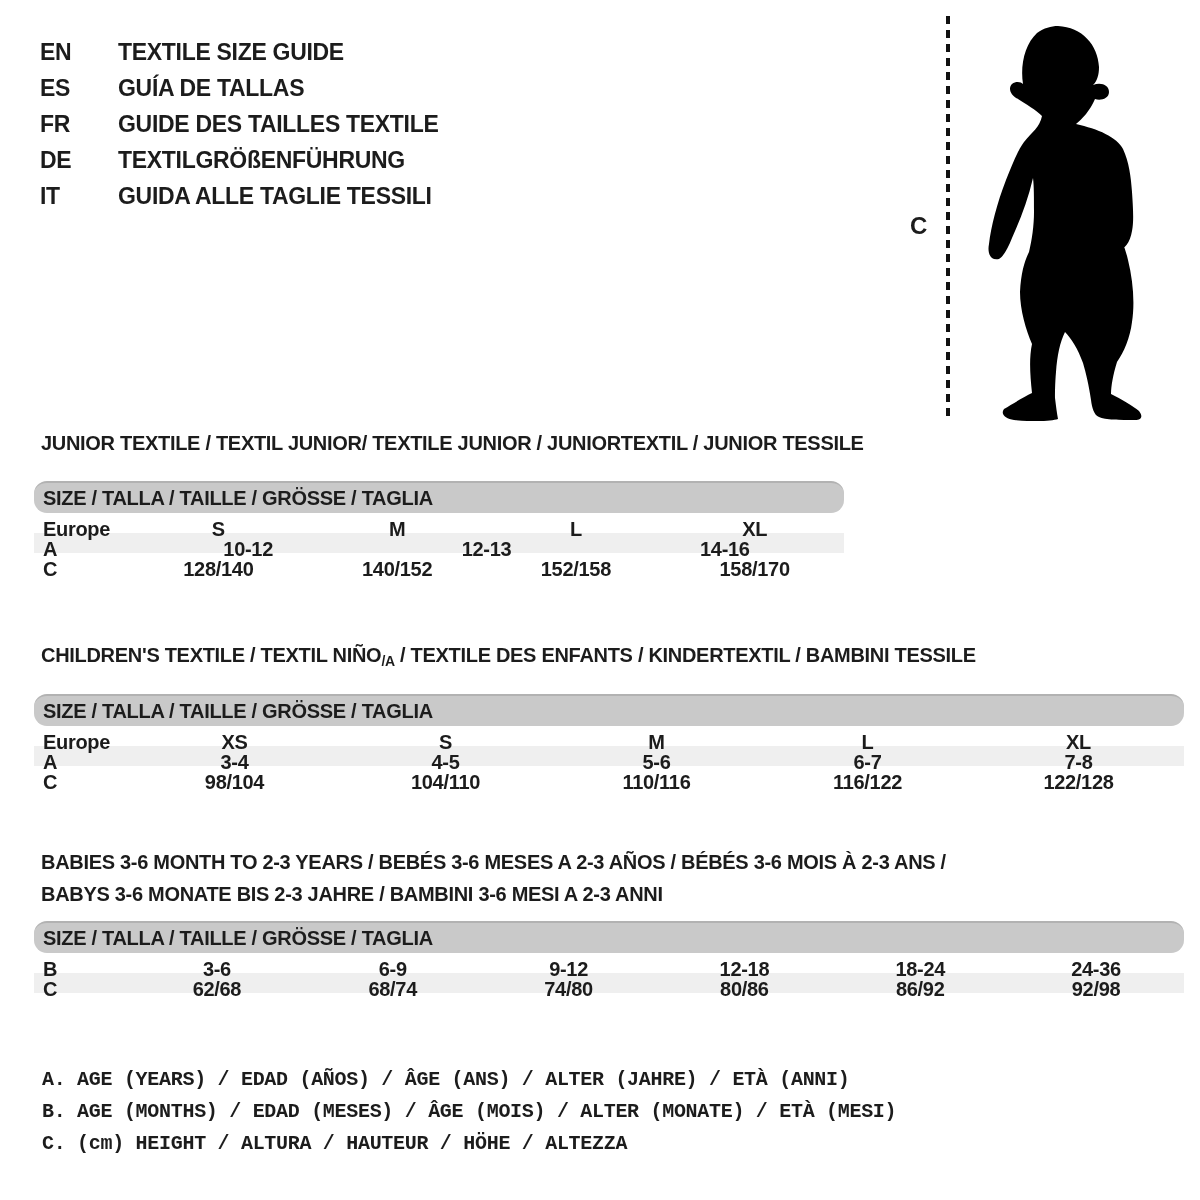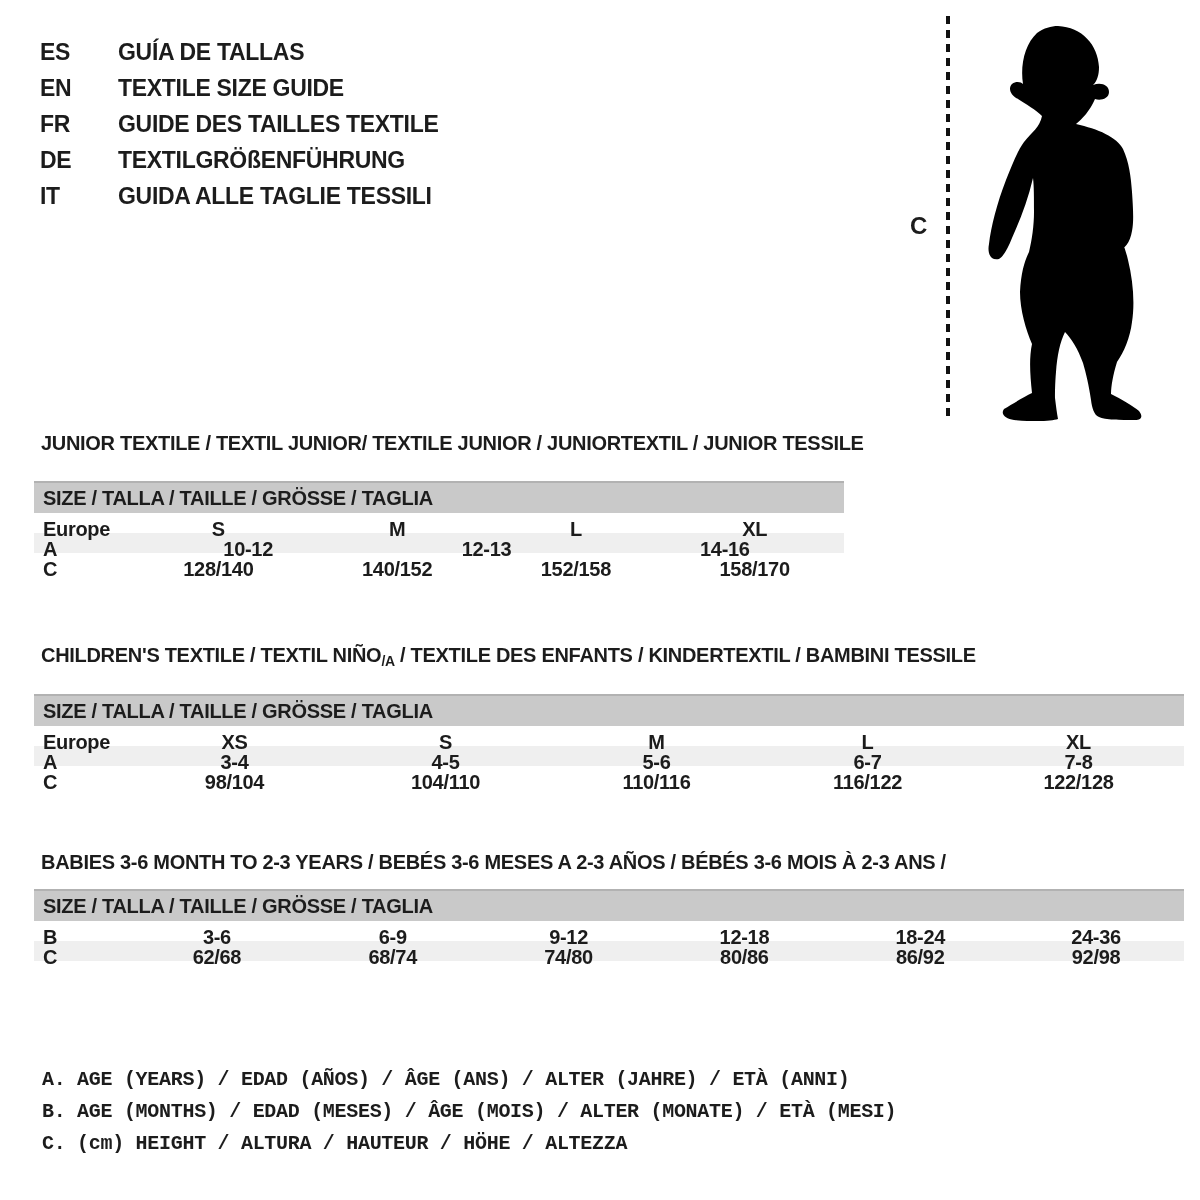--- a/index.html
+++ b/index.html
@@ -20,41 +20,41 @@
   
   .section{position:absolute;left:22px;margin-left:12px;}
   .s1{top:430px;} .s2{top:642px;} .s3{top:846px;}
   .title{margin-left:7px;font-size:20px;line-height:26px;white-space:nowrap;}
   .s3 .title{line-height:32px;}
   .title .sub{font-size:14px;vertical-align:-4px;}
   .s1 .table{margin-top:25px;width:810px;}
   .s2 .table{margin-top:20px;width:1150px;}
   .s3 .table{margin-top:11px;width:1150px;}
   .thead{height:30px;line-height:30px;background:#c9c9c9;border-top:2px solid #b2b2b2;
-    padding-left:9px;font-size:20px;}
+    padding-left:9px;font-size:20px;border-radius:13px;}
   .trow{display:flex;height:20px;line-height:33px;font-size:20px;}
   .trow.shaded{background:#efefef;}
   .cell.label{width:95px;padding-left:9px;box-sizing:border-box;}
   .cell.val{flex:1;text-align:center;}
   
   .legend{position:absolute;left:42px;top:1064px;font-size:20px;line-height:32px;font-family:Liberation Mono, monospace;}
 </style>
 </head>
 <body>
 
 <div class="page">
 
   <div class="langs">
       <div class="lang-row">
+        <span class="lang-code">EN</span>
+        <span class="lang-label">TEXTILE SIZE GUIDE</span>
+      </div>
+      <div class="lang-row">
         <span class="lang-code">ES</span>
         <span class="lang-label">GUÍA DE TALLAS</span>
-      </div>
-      <div class="lang-row">
-        <span class="lang-code">EN</span>
-        <span class="lang-label">TEXTILE SIZE GUIDE</span>
       </div>
       <div class="lang-row">
         <span class="lang-code">FR</span>
         <span class="lang-label">GUIDE DES TAILLES TEXTILE</span>
       </div>
       <div class="lang-row">
         <span class="lang-code">DE</span>
         <span class="lang-label">TEXTILGRÖßENFÜHRUNG</span>
       </div>
       <div class="lang-row">
@@ -171,20 +171,21 @@
             <div class="cell val">104/110</div>
             <div class="cell val">110/116</div>
             <div class="cell val">116/122</div>
             <div class="cell val">122/128</div>
           </div>
         </div>
       </section>
       <section class="section s3">
         <div class="title">
           <div class="title-line"><span>BABIES 3-6 MONTH TO 2-3 YEARS / BEBÉS 3-6 MESES A 2-3 AÑOS / BÉBÉS 3-6 MOIS À 2-3 ANS /</span></div>
+          <div class="title-line"><span>BABYS 3-6 MONATE BIS 2-3 JAHRE / BAMBINI 3-6 MESI A 2-3 ANNI</span></div>
         </div>
         <div class="table">
           <div class="thead">SIZE / TALLA / TAILLE / GRÖSSE / TAGLIA</div>
           <div class="trow">
             <div class="cell label">B</div>
             <div class="cell val">3-6</div>
             <div class="cell val">6-9</div>
             <div class="cell val">9-12</div>
             <div class="cell val">12-18</div>
             <div class="cell val">18-24</div>

